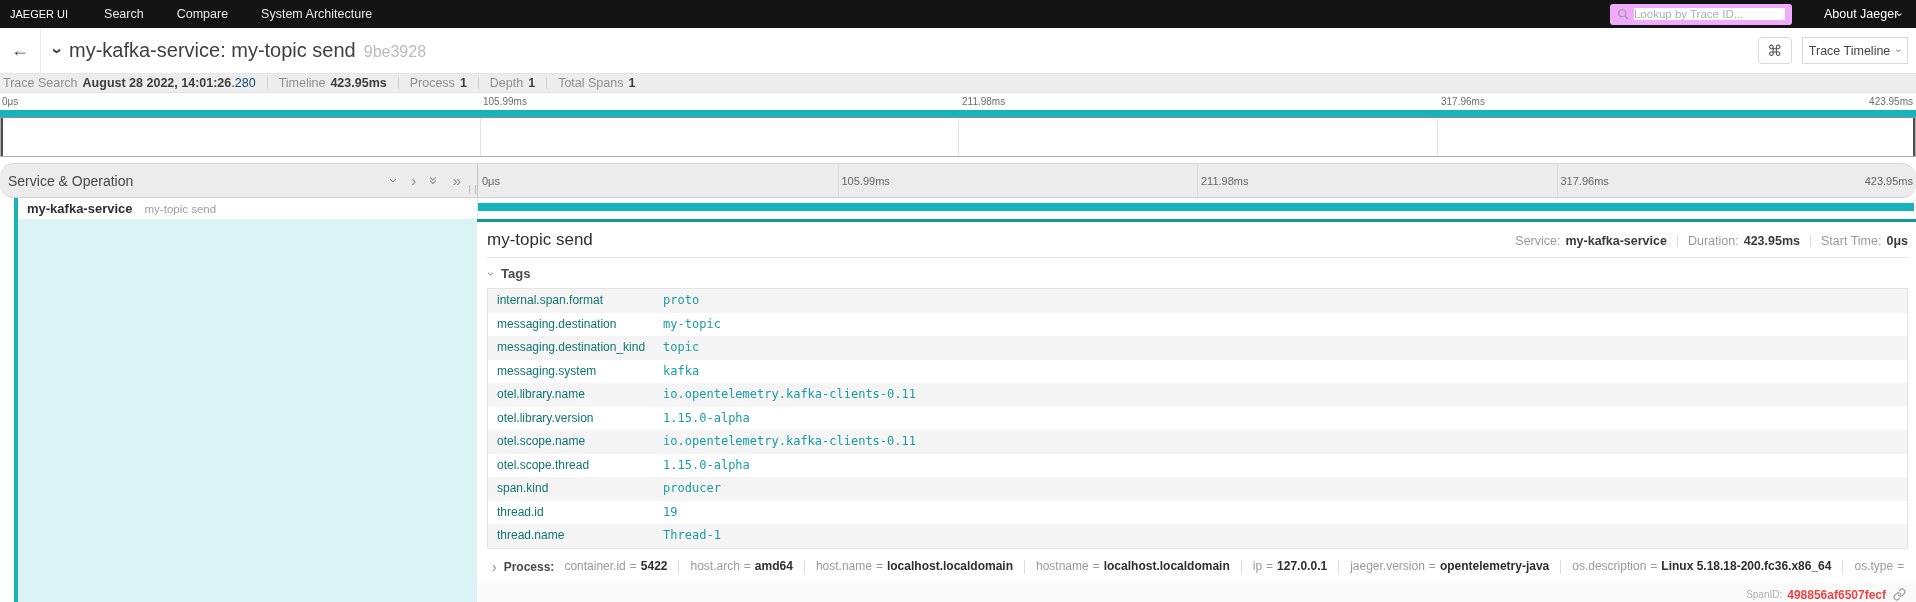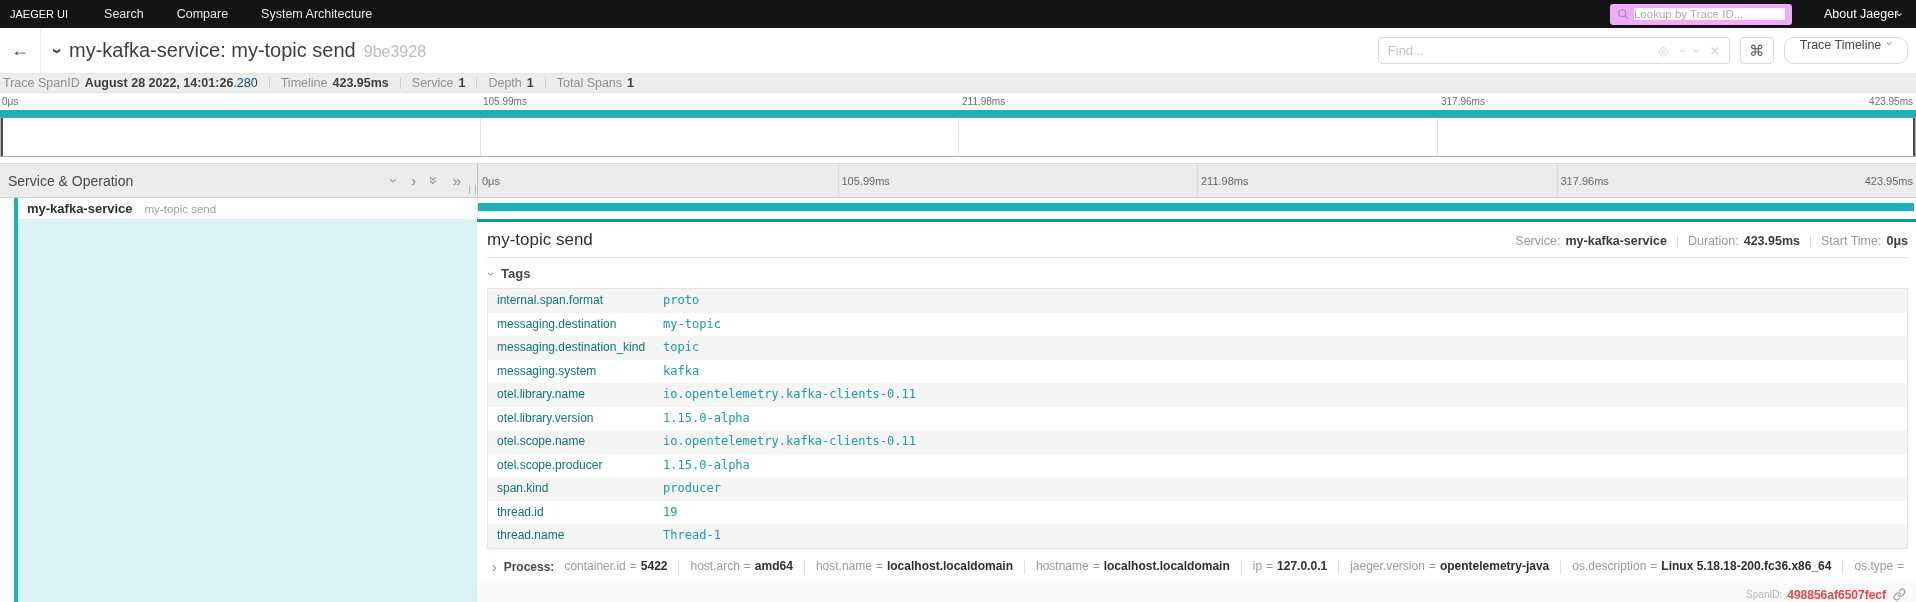--- a/index.html
+++ b/index.html
@@ -29,21 +29,21 @@
   .trace-title .tid { font-size:16px; font-weight:400; color:#bcbcbc; margin-left:8px; }
   .header-right { margin-left:auto; display:flex; align-items:center; gap:10px; padding-right:8px; }
   .find-box { width:352px; height:27px; border:1px solid #d9d9d9; border-radius:4px; display:flex; align-items:center; padding:0 9px; background:#fff; }
   .find-box input { flex:1; border:none; outline:none; font-size:13px; color:#555; font-family:"Liberation Sans",sans-serif; }
   .find-box input::placeholder { color:#c3c3c3; }
   .find-icons { display:flex; align-items:center; gap:11px; color:#d2d2d2; }
   .find-icons .fi { font-size:12px; line-height:1; cursor:pointer; }
   .fi-up { display:inline-block; transform:rotate(-90deg); }
   .fi-dn { display:inline-block; transform:rotate(90deg); }
   .kbd-btn { width:34px; height:27px; border:1px solid #d9d9d9; border-radius:4px; background:#fff; font-size:15px; color:#555; cursor:pointer; display:flex; align-items:center; justify-content:center; }
-  .view-btn { height:27px; border:1px solid #d9d9d9; border-radius:10px; background:#fff; font-size:12.5px; color:#464646; padding:0 15px; display:flex; align-items:flex-start; gap:7px; cursor:pointer; white-space:nowrap; }
+  .view-btn { height:27px; border:1px solid #d9d9d9; border-radius:0; background:#fff; font-size:12.5px; color:#464646; padding:0 6px; display:flex; align-items:center; gap:7px; cursor:pointer; white-space:nowrap; }
   .view-btn .chev { color:#8c8c8c; font-size:11px; }
 
   
   .info-bar { flex:none; height:19px; background:#ededed; border-bottom:1px solid #e2e2e2; display:flex; align-items:center; font-size:12.5px; padding-left:3px; white-space:nowrap; }
   .ib-label { color:#8f8f8f; margin-right:5px; }
   .ib-value { color:#3d3d3d; font-weight:700; }
   .ib-suffix { color:#0c4a6e; }
   .ib-sep { width:1px; height:12px; background:#d2d2d2; margin:0 11px; }
 
   
@@ -52,21 +52,21 @@
   .mm-ticks span { position:absolute; top:0; }
   .mm-graph { height:7px; background:#16b3ba; }
   .mm-viewport { position:relative; height:40px; border:1px solid #b0b0b0; border-top-color:#8f8f8f; background:#fff; cursor:col-resize; }
   .mm-grid { position:absolute; top:0; bottom:0; width:1px; background:#e3e3e3; }
   .mm-handle { position:absolute; top:0; bottom:0; width:2px; background:#4d4d4d; }
 
   
   .left-w { width:477px; flex:none; }
 
   
-  .ruler-row { flex:none; height:35px; display:flex; background:#ececec; border-top:1px solid #dadada; border-bottom:1px solid #d0d0d0; }
+  .ruler-row { flex:none; height:35px; display:flex; background:#ececec; border-top:1px solid #dadada; border-bottom:1px solid #d0d0d0;border-radius:14px; }
   .ruler-left { position:relative; display:flex; align-items:center; padding-left:8px; }
   .so-label { font-size:14px; color:#484848; }
   .ruler-icons { margin-left:auto; display:flex; align-items:center; gap:14px; padding-right:16px; color:#8a8a8a; }
   .ricon { font-size:15px; line-height:1; cursor:pointer; }
   .r-dn, .r-ddn { display:inline-block; transform:rotate(90deg); }
   .grip { position:absolute; right:1px; bottom:3px; width:7px; height:9px; border-left:1px solid #bdbdbd; border-right:1px solid #bdbdbd; cursor:col-resize; }
   .ruler-right { flex:1; position:relative; border-left:1px solid #c4c4c4; }
   .tick-label { position:absolute; top:50%; transform:translateY(-50%); font-size:11px; color:#666; white-space:nowrap; }
   .tick-grid { position:absolute; top:0; bottom:0; width:1px; background:#dadada; }
 
@@ -135,48 +135,39 @@
         <span class="chev chev-sm">›</span>
       </div>
     </div>
   </nav>
 
   <header class="trace-header">
     <div class="back-btn">←</div>
     <span class="collapse-toggle chev">›</span>
     <h1 class="trace-title"><span>my-kafka-service: my-topic send</span><span class="tid">9be3928</span></h1>
     <div class="header-right">
-      <div class="find-box">
-        <input placeholder="Find..." style="">
-        <span class="find-icons">
-          <span class="fi">◎</span>
-          <span class="fi fi-up">›</span>
-          <span class="fi fi-dn">›</span>
-          <span class="fi">✕</span>
-        </span>
-      </div>
       <button class="kbd-btn">
           <span>⌘</span>
         </button>
       <button class="view-btn">
         <span>Trace Timeline</span>
         <span class="chev">›</span>
       </button>
     </div>
   </header>
 
   <div class="info-bar">
-    <span class="ib-label">Trace SpanID</span>
+    <span class="ib-label">Trace Search</span>
     <span class="ib-value">August 28 2022, 14:01:26</span>
     <span class="ib-suffix">.280</span>
     <span class="ib-sep"></span>
     <span class="ib-label">Timeline</span>
     <span class="ib-value">423.95ms</span>
     <span class="ib-sep"></span>
-    <span class="ib-label">Service</span>
+    <span class="ib-label">Process</span>
     <span class="ib-value">1</span>
     <span class="ib-sep"></span>
     <span class="ib-label">Depth</span>
     <span class="ib-value">1</span>
     <span class="ib-sep"></span>
     <span class="ib-label">Total Spans</span>
     <span class="ib-value">1</span>
   </div>
 
   <div class="minimap">
@@ -279,21 +270,21 @@
             </tr>
             <tr class="">
               <td class="k">otel.library.version</td>
               <td class="v">1.15.0-alpha</td>
             </tr>
             <tr class="odd">
               <td class="k">otel.scope.name</td>
               <td class="v">io.opentelemetry.kafka-clients-0.11</td>
             </tr>
             <tr class="">
-              <td class="k">otel.scope.producer</td>
+              <td class="k">otel.scope.thread</td>
               <td class="v">1.15.0-alpha</td>
             </tr>
             <tr class="odd">
               <td class="k">span.kind</td>
               <td class="v">producer</td>
             </tr>
             <tr class="">
               <td class="k">thread.id</td>
               <td class="v">19</td>
             </tr>

